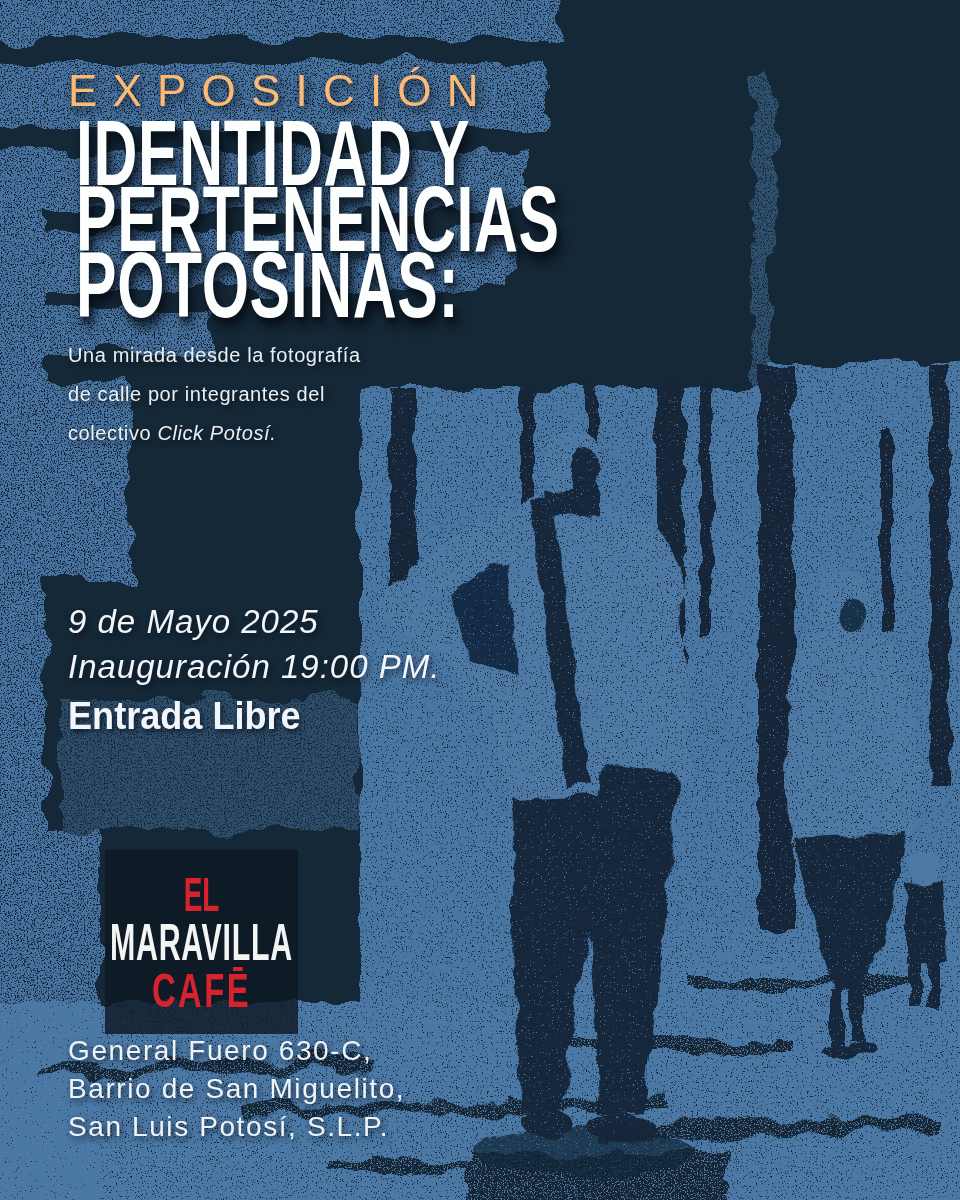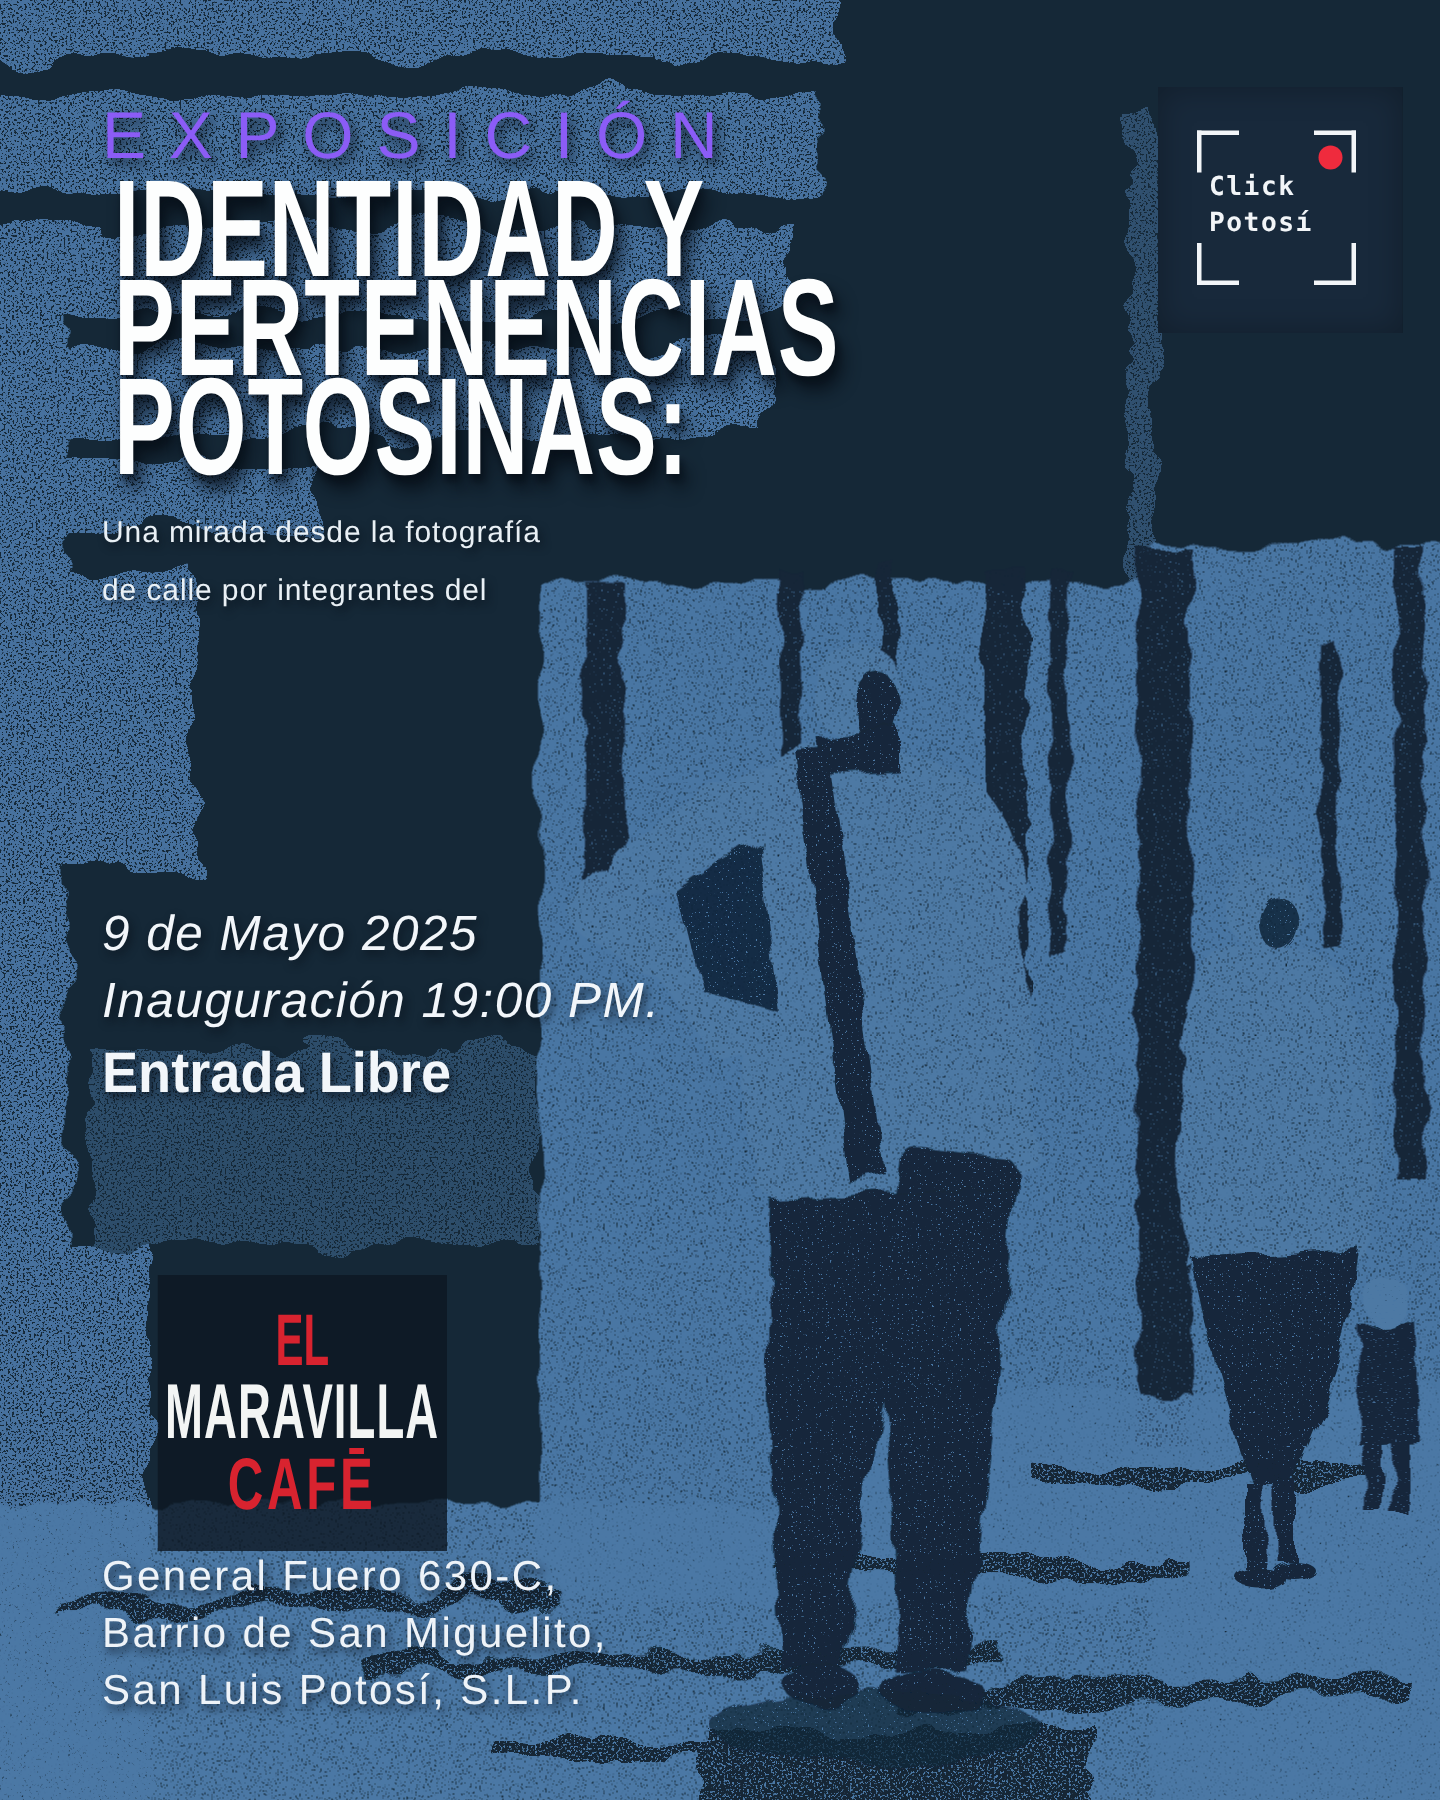--- a/index.html
+++ b/index.html
@@ -7,21 +7,21 @@
     position:relative;width:960px;height:1200px;overflow:hidden;
     background:#152837;
     font-family:"Liberation Sans",sans-serif;
     -webkit-font-smoothing:antialiased;
   }
   .bg{position:absolute;left:0;top:0;width:960px;height:1200px;display:block;}
 
   
   .kicker{
     position:absolute;left:68px;top:66px;
-    font-size:44px;font-weight:400;color:#8b5cf6;
+    font-size:44px;font-weight:400;color:#fdba74;
     letter-spacing:0.345em;white-space:nowrap;
     text-shadow:3px 4px 8px rgba(8,15,24,.8);
   }
   .title{position:absolute;left:76px;top:120px;}
   .title-line{
     font-size:92px;font-weight:700;color:#fdfefe;line-height:66px;
     white-space:nowrap;transform:scaleX(0.66);transform-origin:left top;
     letter-spacing:1px;
     text-shadow:7px 9px 14px rgba(6,13,21,.85),3px 4px 6px rgba(6,13,21,.6);
   }
@@ -207,35 +207,23 @@
   <div class="kicker">EXPOSICIÓN</div>
   <div class="title">
     <div class="title-line">IDENTIDAD Y</div>
     <div class="title-line">PERTENENCIAS</div>
     <div class="title-line">POTOSINAS:</div>
   </div>
 
   <div class="subtitle">
     <div>Una mirada desde la fotografía</div>
     <div>de calle por integrantes del</div>
-  </div>
-
-  <div class="logo-badge">
-    <div class="vf">
-      <div class="c tl"></div>
-      <div class="c tr"></div>
-      <div class="c bl"></div>
-      <div class="c br"></div>
-    </div>
-    <div class="shutter-dot"></div>
-    <div class="logo-text">
-      <div>Click</div>
-      <div>Potosí</div>
-    </div>
-  </div>
+    <div><span>colectivo </span><span class="it">Click Potosí.</span></div>
+  </div>
+
 
   <div class="event">
     <div class="event-date">9 de Mayo 2025</div>
     <div class="event-opening">Inauguración 19:00 PM.</div>
     <div class="event-admission">Entrada Libre</div>
   </div>
 
   <div class="cafe-box">
     <div class="cafe-el">EL</div>
     <div class="cafe-maravilla">MARAVILLA</div>

